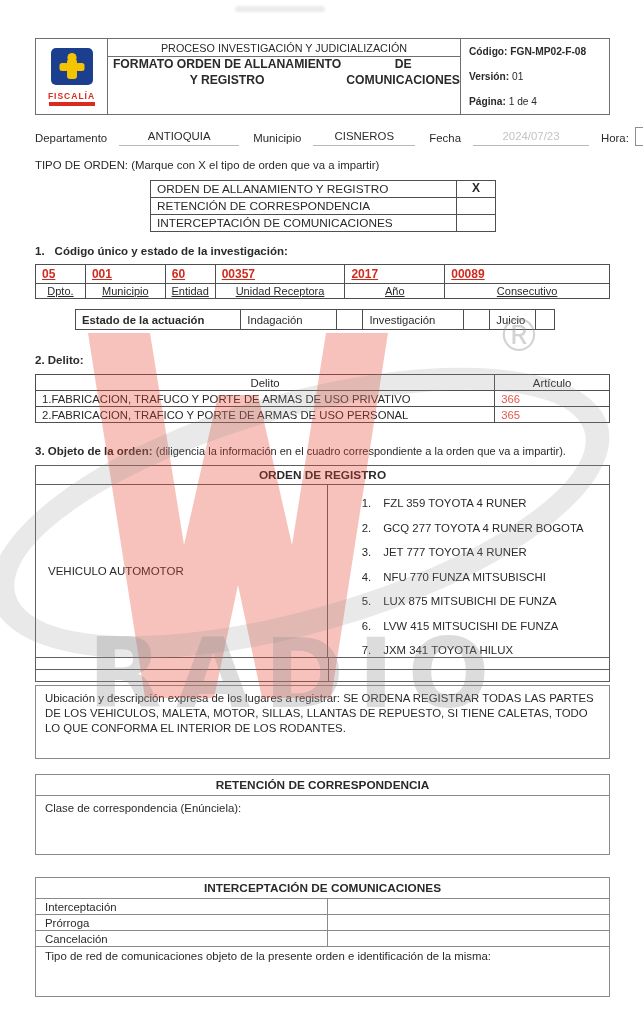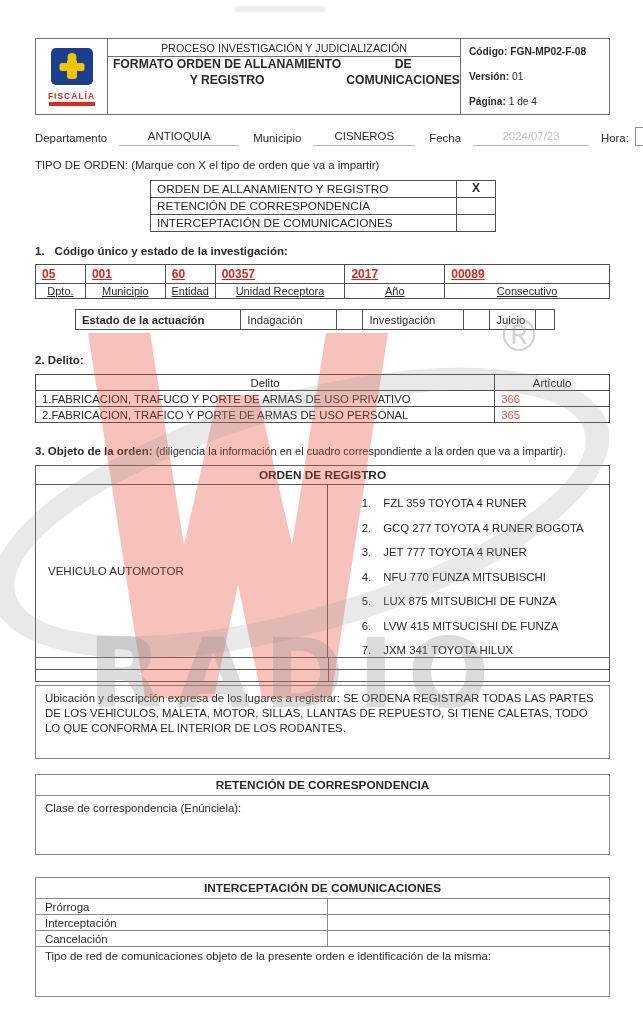--- a/index.html
+++ b/index.html
@@ -291,25 +291,25 @@
   <div class="ubi-box">Ubicación y descripción expresa de los lugares a registrar: SE ORDENA REGISTRAR TODAS LAS PARTES DE LOS VEHICULOS, MALETA, MOTOR, SILLAS, LLANTAS DE REPUESTO, SI TIENE CALETAS, TODO LO QUE CONFORMA EL INTERIOR DE LOS RODANTES.</div>
 
   <div class="ret-box">
     <div class="box-header">RETENCIÓN DE CORRESPONDENCIA</div>
     <div class="ret-body">Clase de correspondencia (Enúnciela):</div>
   </div>
 
   <div class="int-box">
     <div class="box-header">INTERCEPTACIÓN DE COMUNICACIONES</div>
     <div class="int-row">
+      <div class="lbl">Interceptación</div>
+        <div class="val"></div>
+    </div>
+    <div class="int-row">
       <div class="lbl">Prórroga</div>
-        <div class="val"></div>
-    </div>
-    <div class="int-row">
-      <div class="lbl">Interceptación</div>
         <div class="val"></div>
     </div>
     <div class="int-row">
       <div class="lbl">Cancelación</div>
         <div class="val"></div>
     </div>
     <div class="int-tipo">Tipo de red de comunicaciones objeto de la presente orden e identificación de la misma:</div>
   </div>
 
   <div class="wm wm-smudge"></div>

